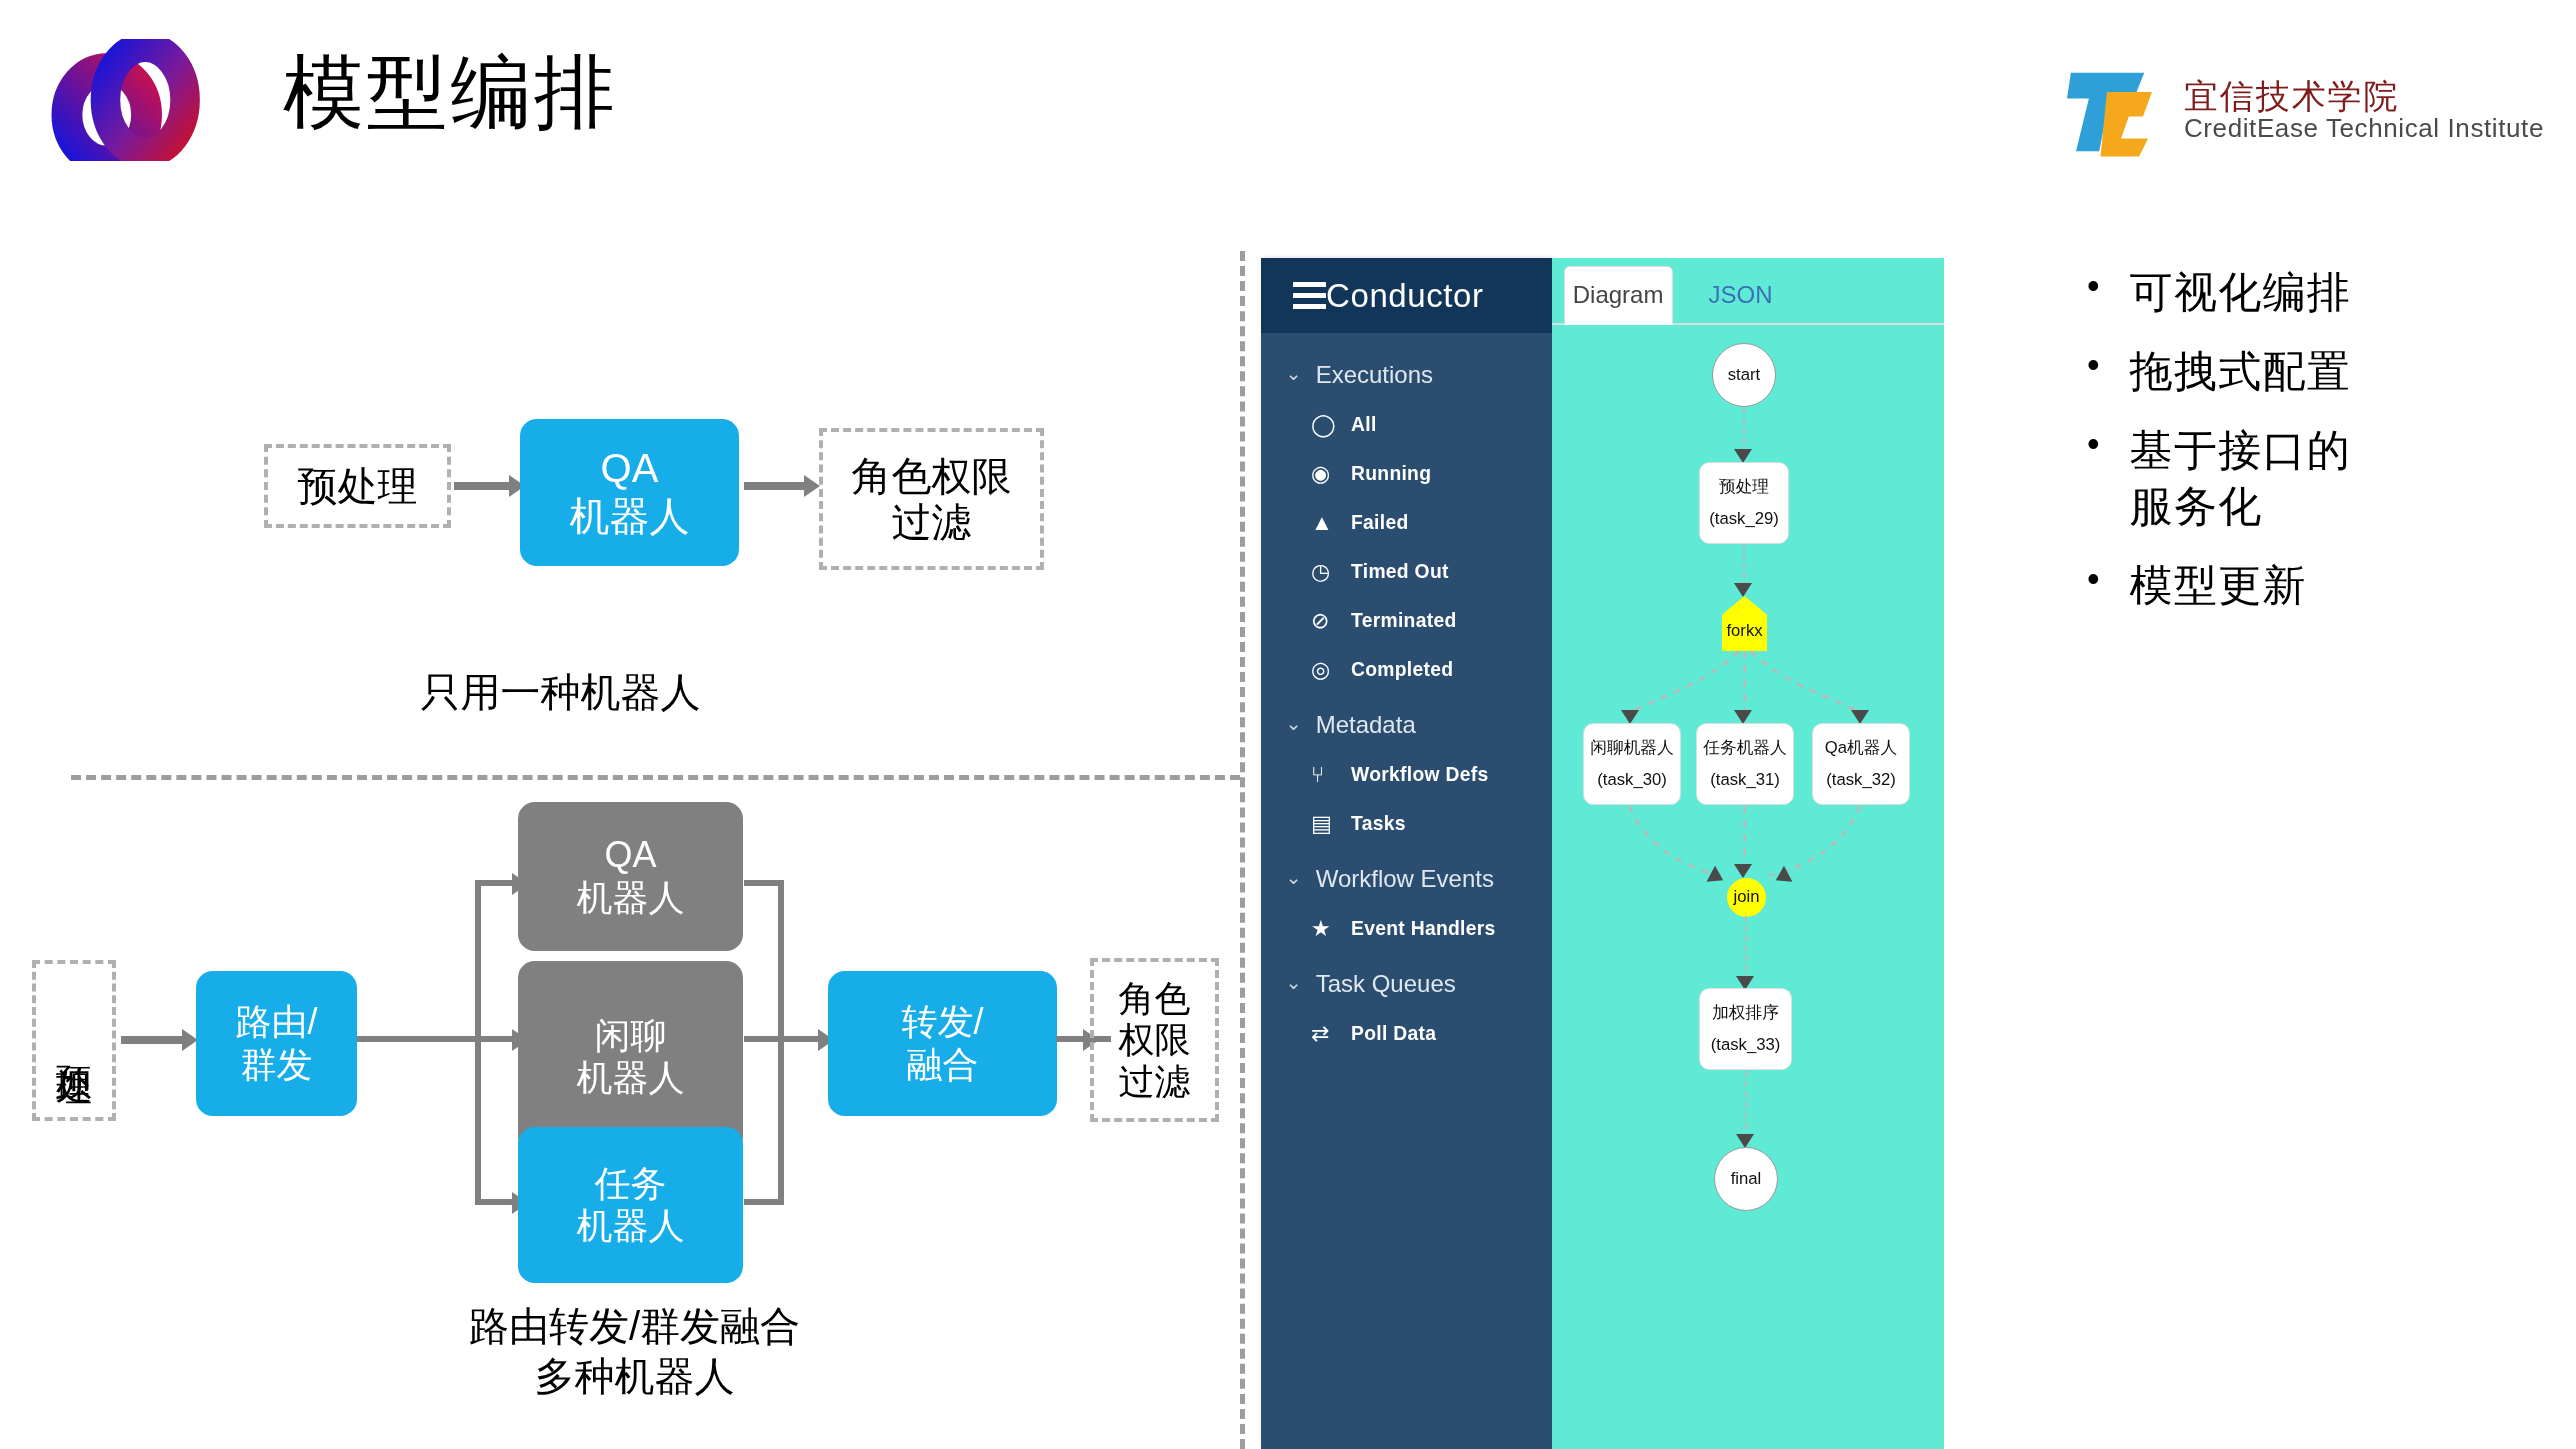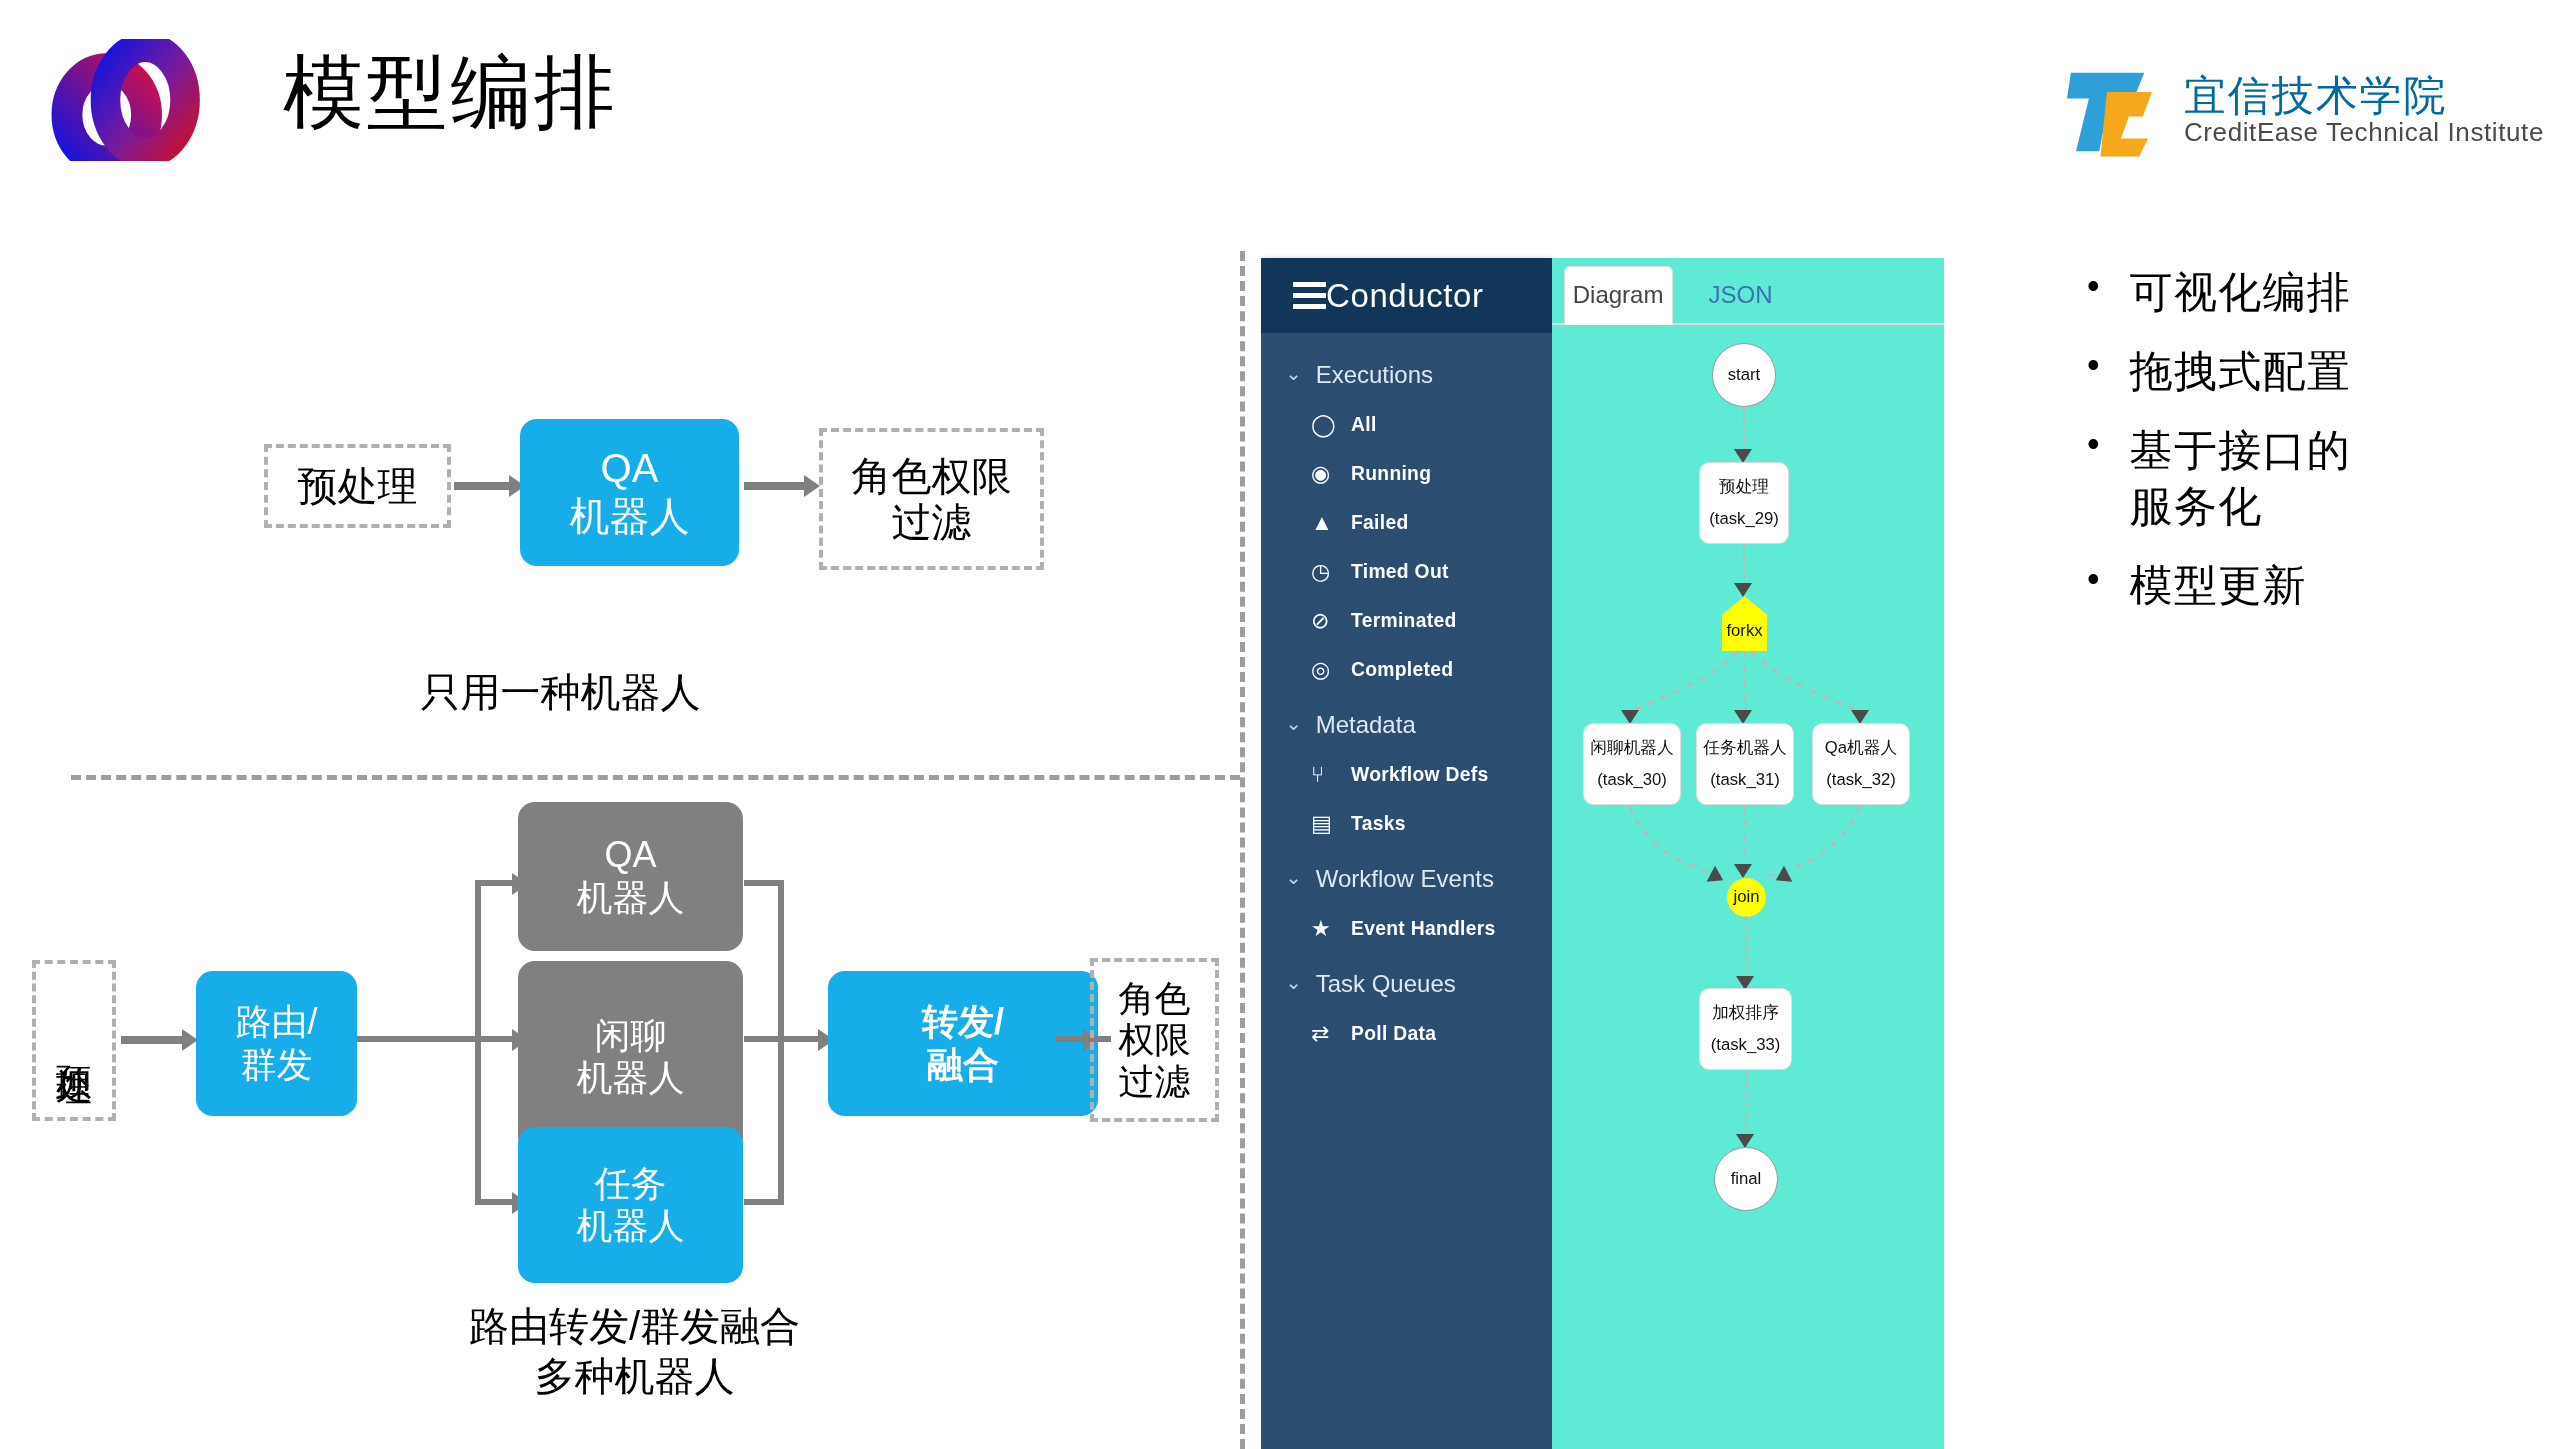--- a/index.html
+++ b/index.html
@@ -11,21 +11,21 @@
   .abs{position:absolute;}
 
   
   #header-logo-mark{left:39px;top:39px;width:174px;height:122px;}
   #page-title{
     left:283px;top:48px;font-size:81px;line-height:1.1;color:#000;
     letter-spacing:2.6px;white-space:nowrap;font-weight:400;
   }
   #brand-logo{right:32px;top:61px;display:flex;align-items:center;gap:14px;}
   #brand-logo .brand-text{display:flex;flex-direction:column;line-height:1;}
-  #brand-logo .brand-cn{font-size:42px;color:#0369a1;letter-spacing:1.9px;white-space:nowrap;}
+  #brand-logo .brand-cn{font-size:34px;color:#7f1d1d;letter-spacing:1.9px;white-space:nowrap;}
   #brand-logo .brand-en{font-size:26px;color:#4a4a4a;letter-spacing:0.6px;margin-top:2px;white-space:nowrap;}
 
   
   .box{
     position:absolute;display:flex;align-items:center;justify-content:center;
     text-align:center;color:#fff;border-radius:16.7px;box-sizing:border-box;
     line-height:1.18;
   }
   .box.blue{background:#16ADE9;}
   .box.gray{background:#808080;}
@@ -199,21 +199,21 @@
   <span class="lbl">任务
 机器人</span>
 </div>
 
 <div class="connector" style="left:744px;top:880px;width:40px;height:6.4px;"></div>
 <div class="connector" style="left:744px;top:1199px;width:40px;height:6.4px;"></div>
 <div class="connector" style="left:778px;top:880px;width:6.4px;height:325px;"></div>
 <div class="connector" style="left:744px;top:1036px;width:103px;height:6.4px;"></div>
 <div class="arrowhead" style="left:818px;top:1029px;"></div>
 
-<div class="box blue" style="left:828px;top:971px;width:270px;height:145px;font-size:36px;font-weight:bold;">
+<div class="box blue" style="left:828px;top:971px;width:229px;height:145px;font-size:36px;">
   <span class="lbl">转发/
 融合</span>
 </div>
 
 <div class="connector" style="left:1056px;top:1036px;width:55px;height:6.4px;"></div>
 <div class="arrowhead" style="left:1083px;top:1029px;"></div>
 
 <div class="dashbox" style="left:1090px;top:958px;width:129px;height:164px;font-size:36px;">
   <span class="lbl">角色
 权限

